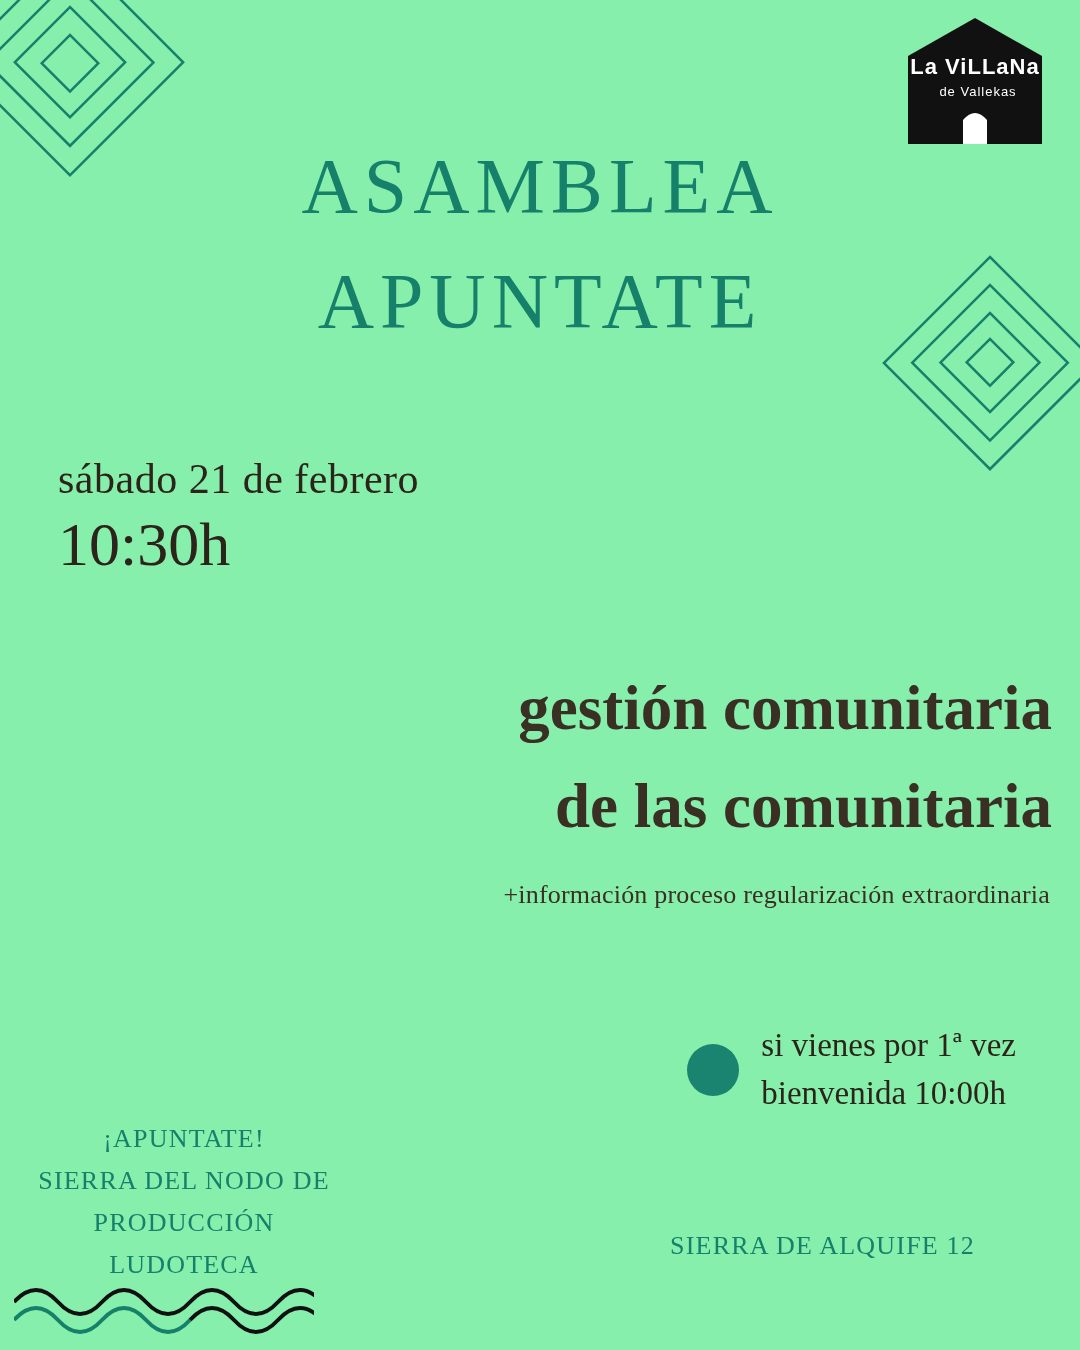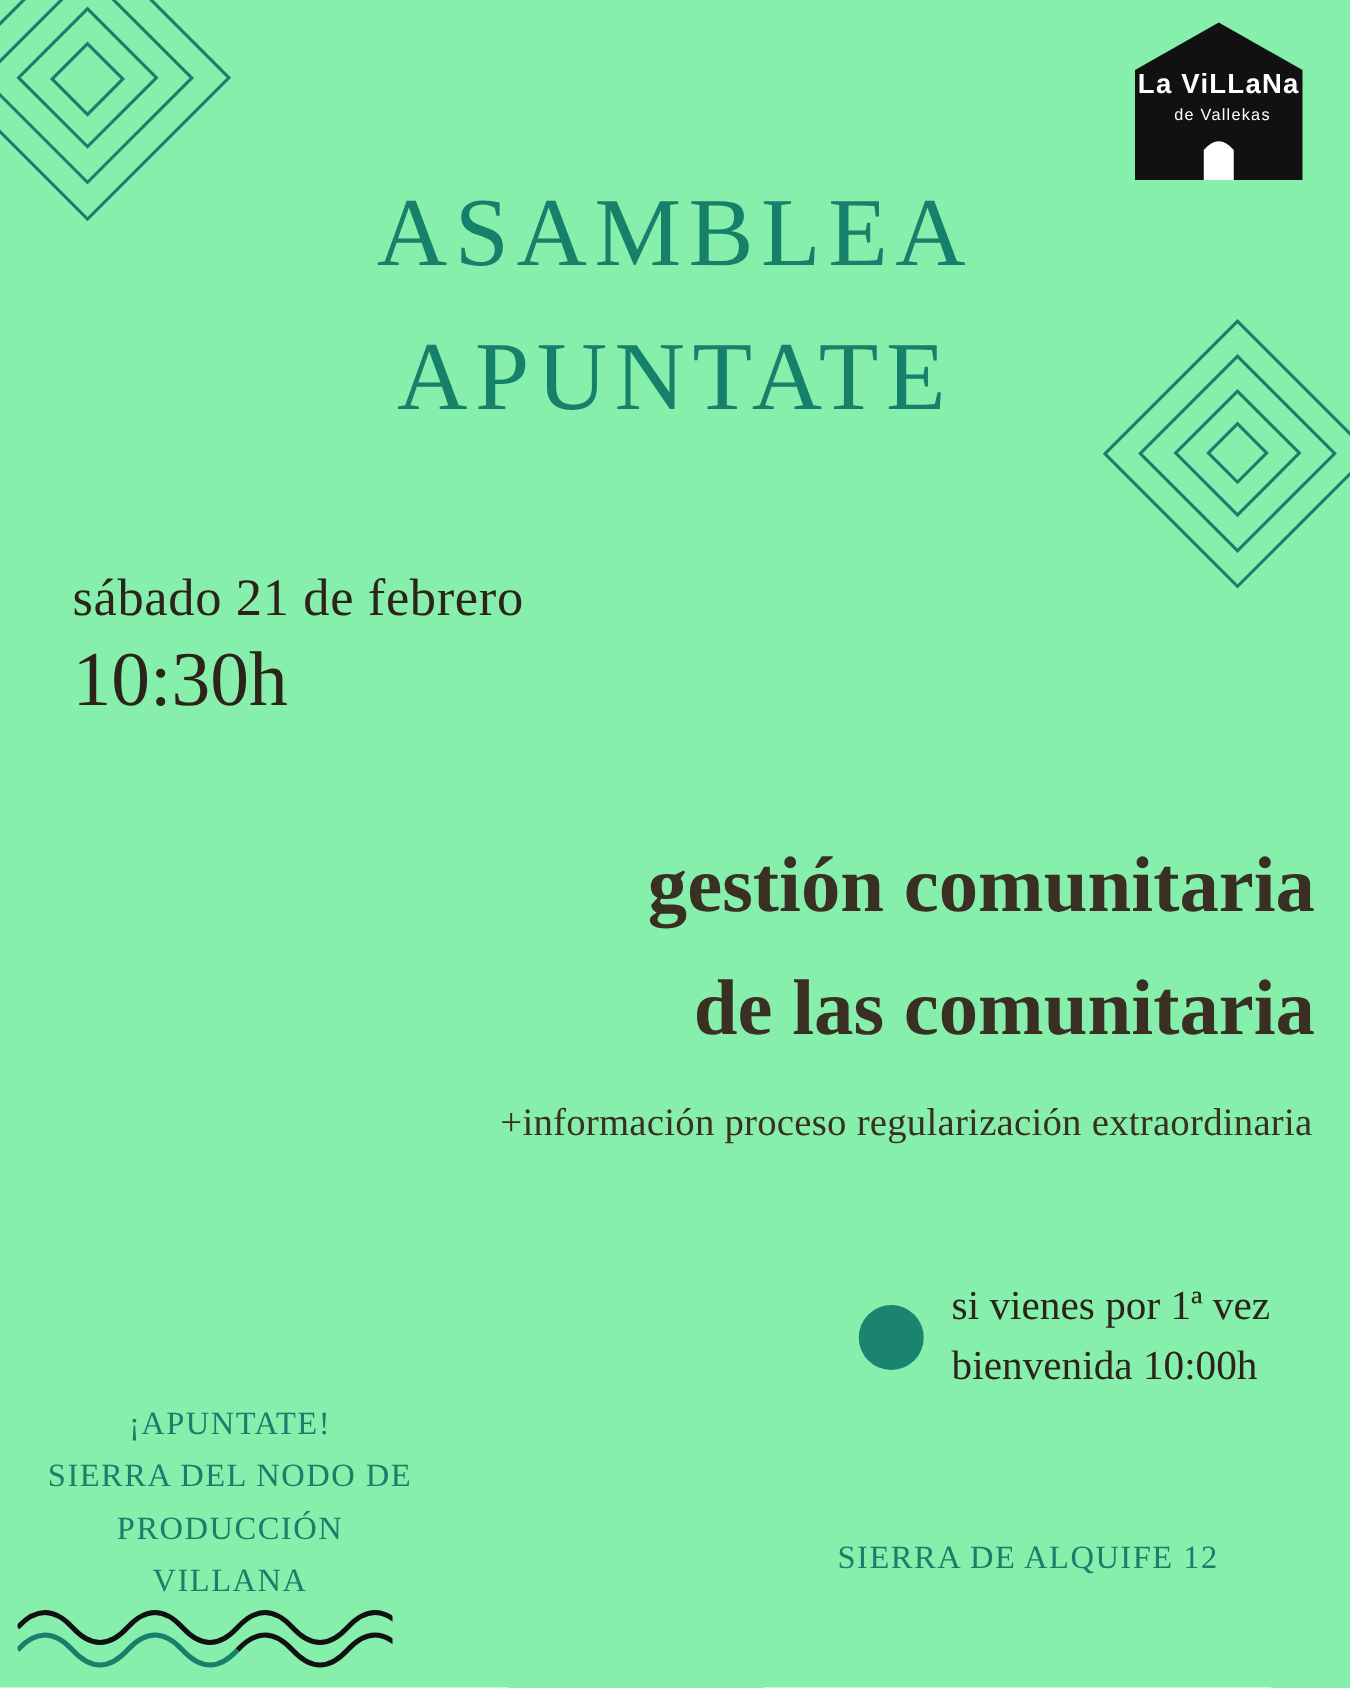--- a/index.html
+++ b/index.html
@@ -90,21 +90,21 @@
     font-weight: bold;
   }
   .topic .line { display: block; }
 
   .subtopic {
     position: absolute;
     right: 30px;
     top: 880px;
     width: 900px;
     text-align: right;
-    font-size: 31px;
+    font-size: 26px;
     color: #3a2f23;
     letter-spacing: 0.2px;
   }
 
   
   .welcome {
     position: absolute;
     right: 64px;
     top: 1022px;
     display: flex;
@@ -215,21 +215,21 @@
     <span class="welcome-text">
       <span class="line">si vienes por 1ª vez</span>
       <span class="line">bienvenida 10:00h</span>
     </span>
   </div>
 
   <div class="signup">
     <span class="line">¡APUNTATE!</span>
     <span class="line">SIERRA DEL NODO DE</span>
     <span class="line">PRODUCCIÓN</span>
-    <span class="line">VILLANA</span>
+    <span class="line">LUDOTECA</span>
   </div>
 
   <div class="venue">
     <span class="line">SIERRA DE ALQUIFE 12</span>
   </div>
 
   <div class="waves">
     <svg width="300" height="62" viewBox="0 0 300 62" fill="none" stroke-width="4">
       <path d="M0 22 Q22 -2 44 22 T88 22 T132 22 T176 22 T220 22 T264 22 T308 22" stroke="#111111"></path>
       <path d="M0 40 Q22 16 44 40 T88 40 T132 40 T176 40" stroke="#16806b"></path>

